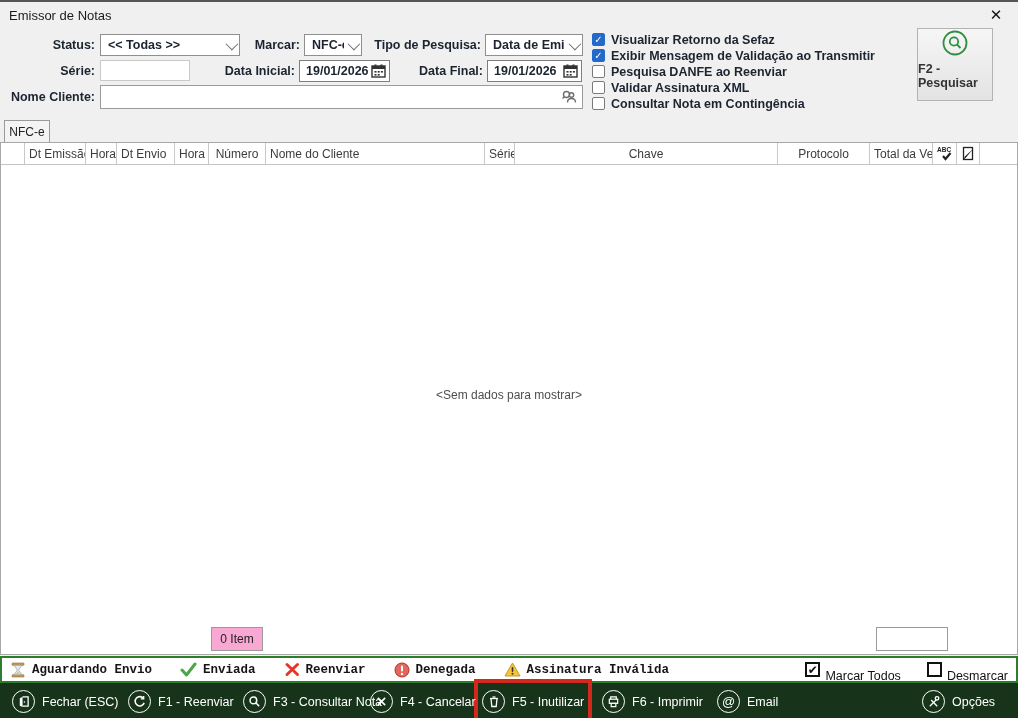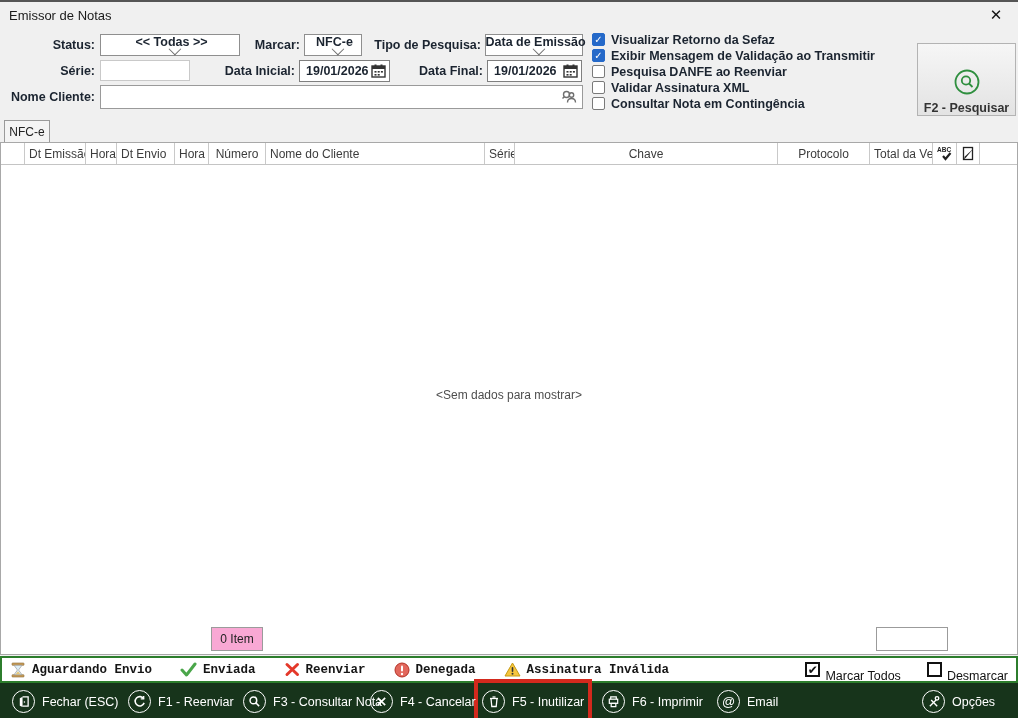--- a/index.html
+++ b/index.html
@@ -6,42 +6,42 @@
     font-family:"Liberation Sans","DejaVu Sans",sans-serif;background:#f0f0f0;}
   .window{position:relative;width:1018px;height:718px;background:#f0f0f0;border-top:2px solid #555;box-sizing:border-box;}
   
   .titlebar{position:absolute;top:0;left:0;right:0;height:26px;}
   .titlebar .title{position:absolute;left:9px;top:6px;font-size:13px;color:#1a1a1a;}
   .titlebar .close{position:absolute;right:12px;top:4px;font-size:15px;color:#111;cursor:pointer;width:20px;text-align:center;}
   
   .filters{position:absolute;top:26px;left:0;right:0;height:92px;}
   .lbl{position:absolute;font-size:12.5px;font-weight:bold;color:#1b2430;text-align:right;height:16px;line-height:16px;}
   .select{position:absolute;height:22px;background:#fff;border:1px solid #8f8f8f;box-sizing:border-box;
-    display:flex;align-items:center;padding:0 4px 0 7px;cursor:pointer;flex-direction:column;}
+    display:flex;align-items:center;padding:0 4px 0 7px;cursor:pointer;}
   .select .val{flex:1;font-size:12.5px;font-weight:bold;color:#1b2430;white-space:nowrap;overflow:hidden;}
   .chev{width:8px;height:8px;border-right:1.6px solid #6f6f6f;border-bottom:1.6px solid #6f6f6f;
     transform:rotate(45deg) translateY(-2px);margin-left:4px;flex:0 0 auto;}
   .tinput{position:absolute;background:#fff;border:1px solid #c9c9c9;box-sizing:border-box;
     font-size:12.5px;font-weight:bold;color:#1b2430;padding:0 4px;outline:none;}
   .datebox{position:absolute;height:22px;background:#fff;border:1px solid #7f7f7f;box-sizing:border-box;
     display:flex;align-items:center;padding:0 3px 0 6px;}
   .datebox .val{flex:1;font-size:12.5px;font-weight:bold;color:#1b2430;}
   .clientbox{position:absolute;background:#fff;border:1px solid #9a9a9a;box-sizing:border-box;display:flex;align-items:center;}
   .clientbox input{flex:1;border:none;outline:none;height:100%;font-size:12.5px;padding:0 5px;background:transparent;}
   .clientbox .icon{flex:0 0 auto;margin-right:4px;}
   
   .cb{position:absolute;display:flex;align-items:center;height:15px;cursor:pointer;}
   .cb .box{width:13px;height:13px;border:1px solid #7a7a7a;border-radius:2px;background:#fff;box-sizing:border-box;
     display:flex;align-items:center;justify-content:center;font-size:10px;color:#fff;line-height:1;}
   .cb .box.checked{background:#2569c9;border-color:#2569c9;}
   .cb .txt{margin-left:6px;font-size:12.5px;font-weight:bold;color:#1b2430;white-space:nowrap;}
   
-  .f2btn{position:absolute;left:917px;top:15px;width:99px;height:73px;border:1px solid #b3b3b3;
+  .f2btn{position:absolute;left:917px;top:0;width:76px;height:73px;border:1px solid #b3b3b3;
     background:linear-gradient(#f6f6f6,#e3e3e3);box-sizing:border-box;display:flex;flex-direction:column;
-    align-items:center;justify-content:flex-end;gap:5px;cursor:pointer;}
+    align-items:center;justify-content:flex-start;gap:5px;cursor:pointer;}
   .f2btn .cap{font-size:12.5px;font-weight:bold;color:#333;}
   
   .tabstrip{position:absolute;top:118px;left:0;right:0;height:23px;}
   .tab{position:absolute;left:4px;top:0;width:46px;height:23px;background:#f4f4f4;border:1px solid #9a9a9a;border-bottom:none;
     box-sizing:border-box;font-size:12px;color:#222;display:flex;align-items:center;justify-content:center;cursor:pointer;}
   
   .grid{position:absolute;top:140px;left:0;width:1018px;height:513px;background:#fff;border:1px solid #a8a8a8;box-sizing:border-box;}
   .ghead{display:flex;height:21px;border-bottom:1px solid #c4c4c4;background:#fff;}
   .gcell{border-right:1px solid #c9c9c9;box-sizing:border-box;font-size:12px;color:#3c3c3c;
     display:flex;align-items:center;padding:0 4px;white-space:nowrap;overflow:hidden;}

